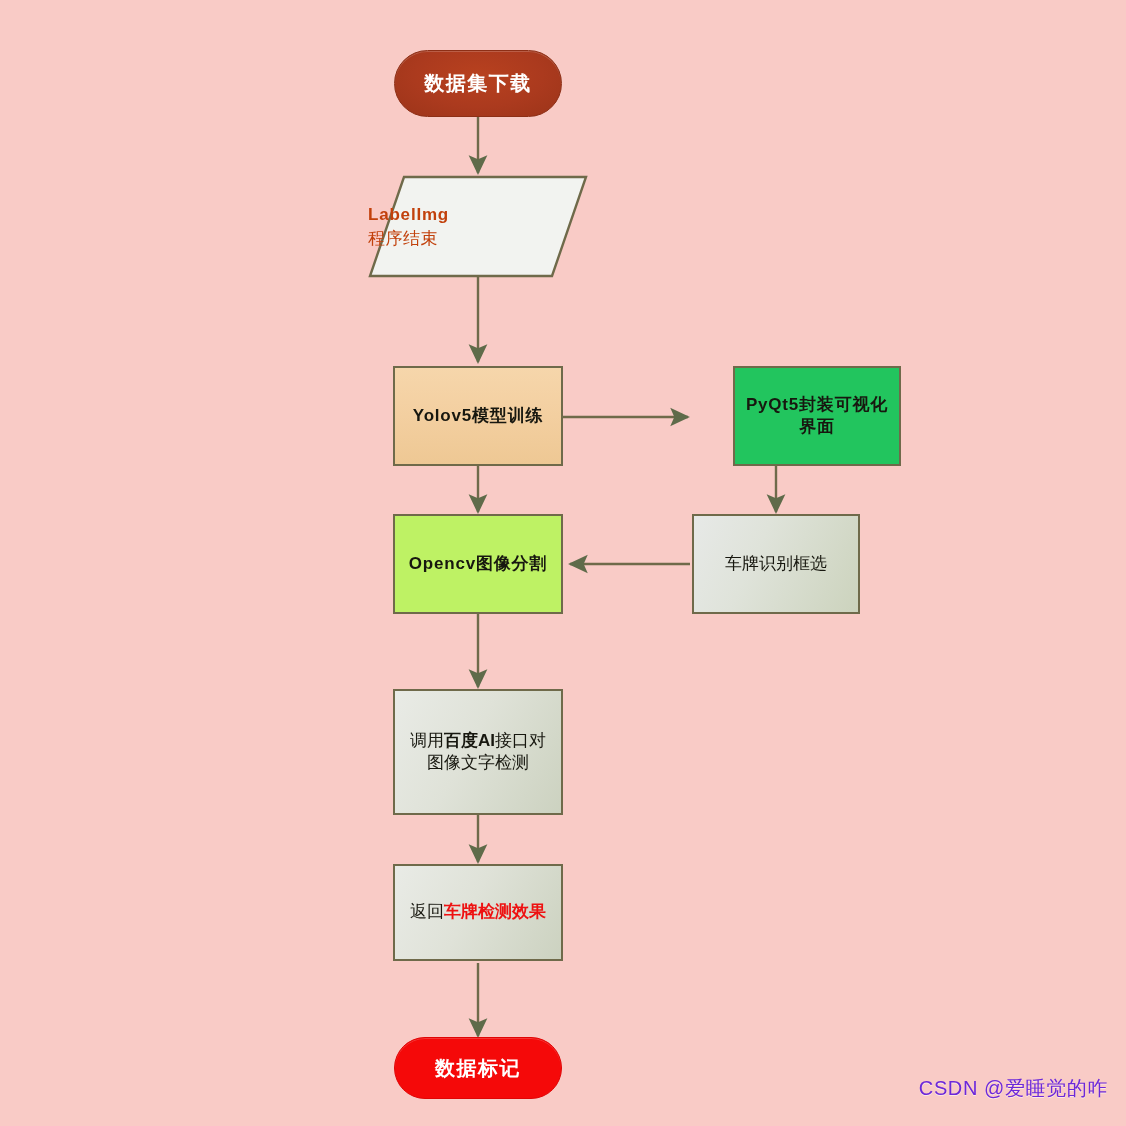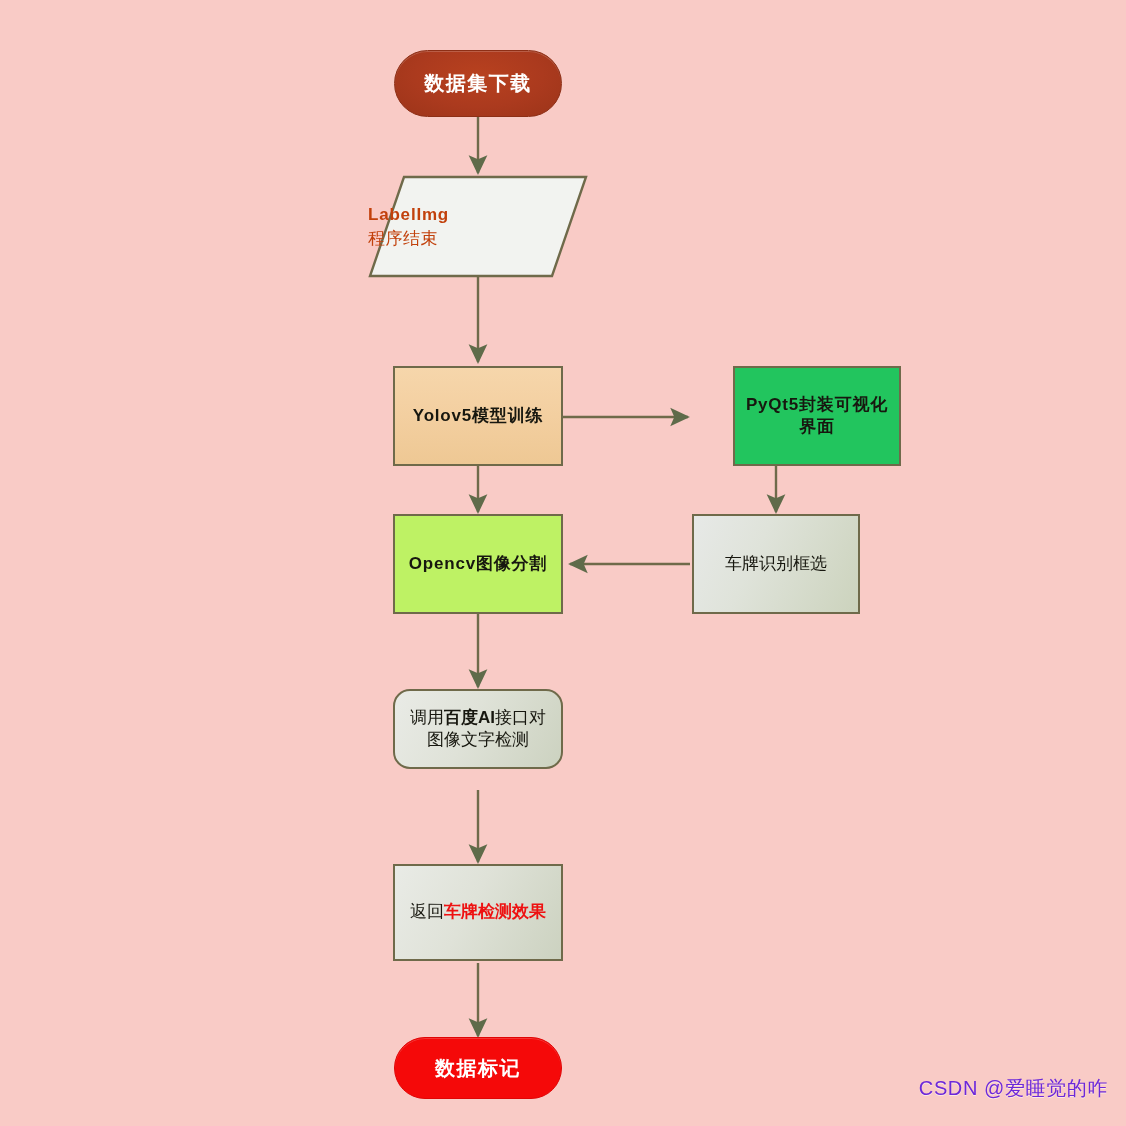--- a/index.html
+++ b/index.html
@@ -205,21 +205,21 @@
   </div>
 
   <div class="node process fill-green" style="left:393px; top:514px; width:170px; height:100px;">
     <span class="strong-label">Opencv图像分割</span>
   </div>
 
   <div class="node process fill-gray-sage" style="left:692px; top:514px; width:168px; height:100px;">
     <span>车牌识别框选</span>
   </div>
 
-  <div class="node process fill-pale-sage" style="left:393px; top:689px; width:170px; height:80px;border-radius:17px;">
+  <div class="node process fill-pale-sage" style="left:393px; top:689px; width:170px; height:126px;">
     <span>
       <span>调用</span><span class="bold">百度AI</span><span>接口对</span><span>图像文字检测</span>
     </span>
   </div>
 
   <div class="node process fill-pale-sage" style="left:393px; top:864px; width:170px; height:97px;">
     <span>
       <span>返回</span><span class="accent-red">车牌检测效果</span>
     </span>
   </div>

